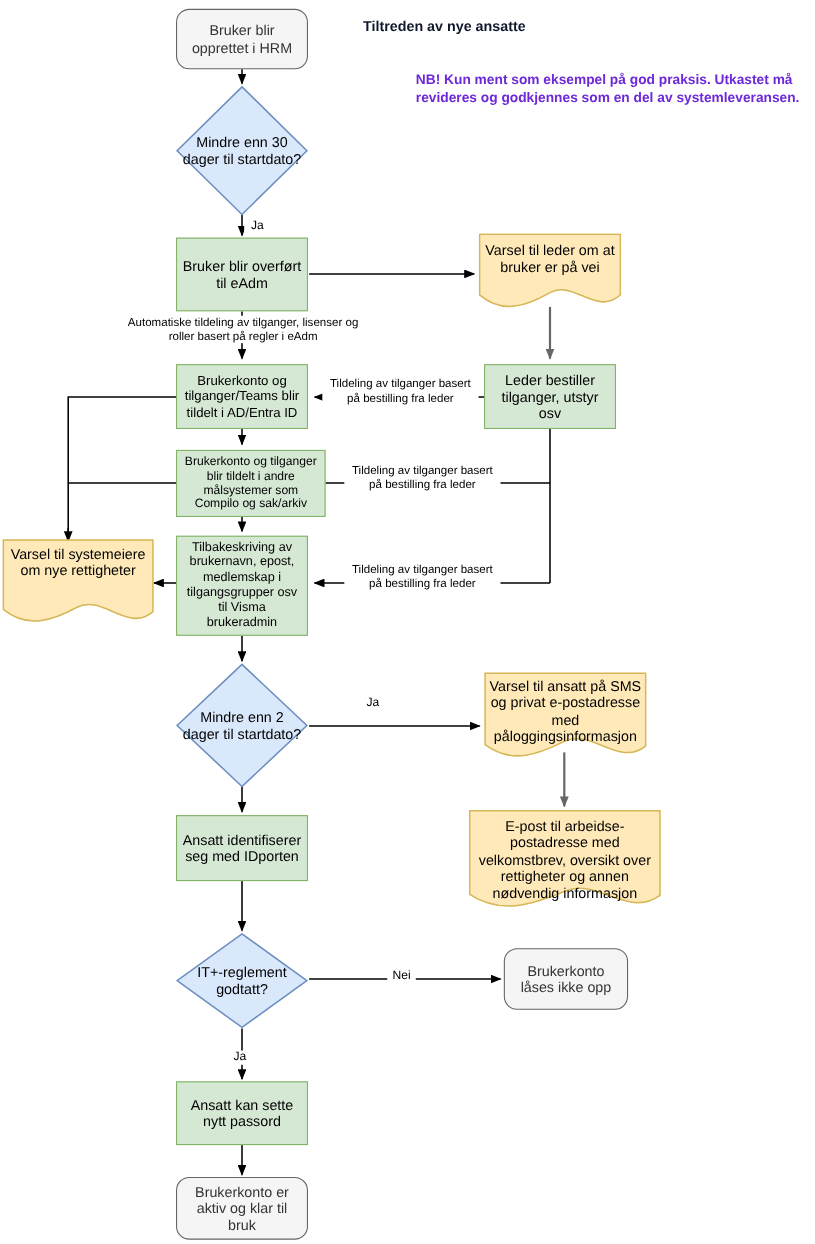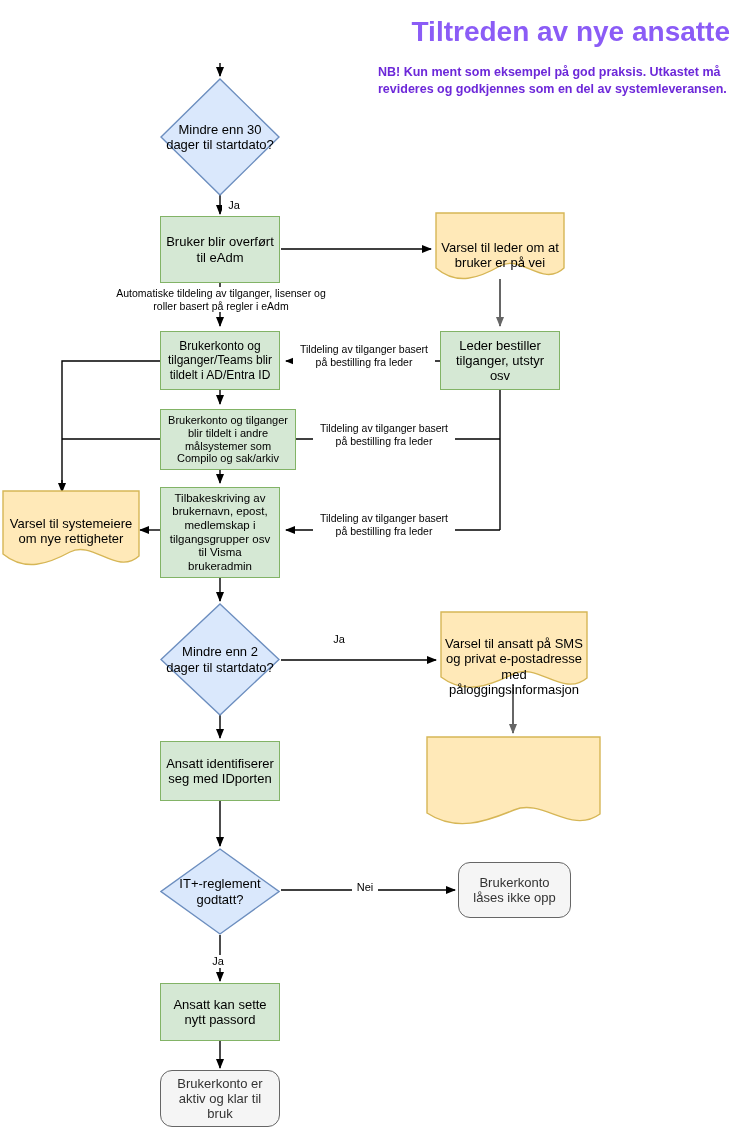--- a/index.html
+++ b/index.html
@@ -77,28 +77,27 @@
     border: none;
   }
   .n-note .doc {
     position: absolute;
     left: 0; top: 0;
     width: 100%; height: 100%;
     z-index: -1;
   }
   .n-note .label {
     align-self: flex-start;
-    margin-top: 20px;
   }
   .title {
     position: absolute;
     font-weight: bold;
-    font-size: 28px;
-    color: #8b5cf6;
-    text-align: right;
+    font-size: 13px;
+    color: #0f172a;
+    text-align: left;
     z-index: 4;
   }
   .subtitle {
     position: absolute;
     font-weight: bold;
     font-size: 12.5px;
     color: #6d28d9;
     line-height: 1.35;
     z-index: 4;
   }
@@ -175,20 +174,23 @@
 
       <path d="M500,279 L500,326" marker-end="url(#arrowgray)"></path>
 
       <path d="M513,684 L513,733" marker-end="url(#arrowgray)"></path>
     </g>
   </svg>
 
   <div class="title" style="left:330px; top:16px; width:400px;">Tiltreden av nye ansatte</div>
   <div class="subtitle" style="left:378px; top:64px; width:350px;">NB! Kun ment som eksempel på god praksis. Utkastet må revideres og godkjennes som en del av systemleveransen.</div>
 
+  <div class="node n-term" style="left:160px; top:8px; width:120px; height:55px;">
+    <span class="label">Bruker blir opprettet i HRM</span>
+  </div>
 
   <div class="node n-dec" style="left:160px; top:78px; width:120px; height:118px;">
     <svg class="diamond" viewBox="0 0 120 118" preserveAspectRatio="none">
       <polygon points="60,1 119,59 60,117 1,59" fill="#dae8fc" stroke="#6c8ebf" stroke-width="1.4"></polygon>
     </svg>
     <span class="label">Mindre enn 30 dager til startdato?</span>
   </div>
 
   <div class="node n-proc" style="left:160px; top:216px; width:120px; height:67px;">
     <span class="label">Bruker blir overført til eAdm</span>
@@ -235,20 +237,21 @@
     <svg class="doc" viewBox="0 0 148 82" preserveAspectRatio="none">
       <path d="M1,1 L147,1 L147,67 C123,87 98,51 73,63 C49,75 25,84 1,66 Z" fill="#ffe9b8" stroke="#d6b656" stroke-width="1.4"></path>
     </svg>
     <span class="label">Varsel til ansatt på SMS og privat e-postadresse med påloggingsinformasjon</span>
   </div>
 
   <div class="node n-note" style="left:426px; top:736px; width:175px; height:95px; padding-top:7px;">
     <svg class="doc" viewBox="0 0 175 95" preserveAspectRatio="none">
       <path d="M1,1 L174,1 L174,78 C145,99 117,62 88,74 C59,86 30,96 1,77 Z" fill="#ffe9b8" stroke="#d6b656" stroke-width="1.4"></path>
     </svg>
+    <span class="label">E-post til arbeidse-postadresse med velkomstbrev, oversikt over rettigheter og annen nødvendig informasjon</span>
   </div>
 
   <div class="node n-proc" style="left:160px; top:741px; width:120px; height:60px;">
     <span class="label">Ansatt identifiserer seg med IDporten</span>
   </div>
 
   <div class="node n-dec" style="left:160px; top:848px; width:120px; height:87px;">
     <svg class="diamond" viewBox="0 0 120 87" preserveAspectRatio="none">
       <polygon points="60,1 119,43.5 60,86 1,43.5" fill="#dae8fc" stroke="#6c8ebf" stroke-width="1.4"></polygon>
     </svg>

